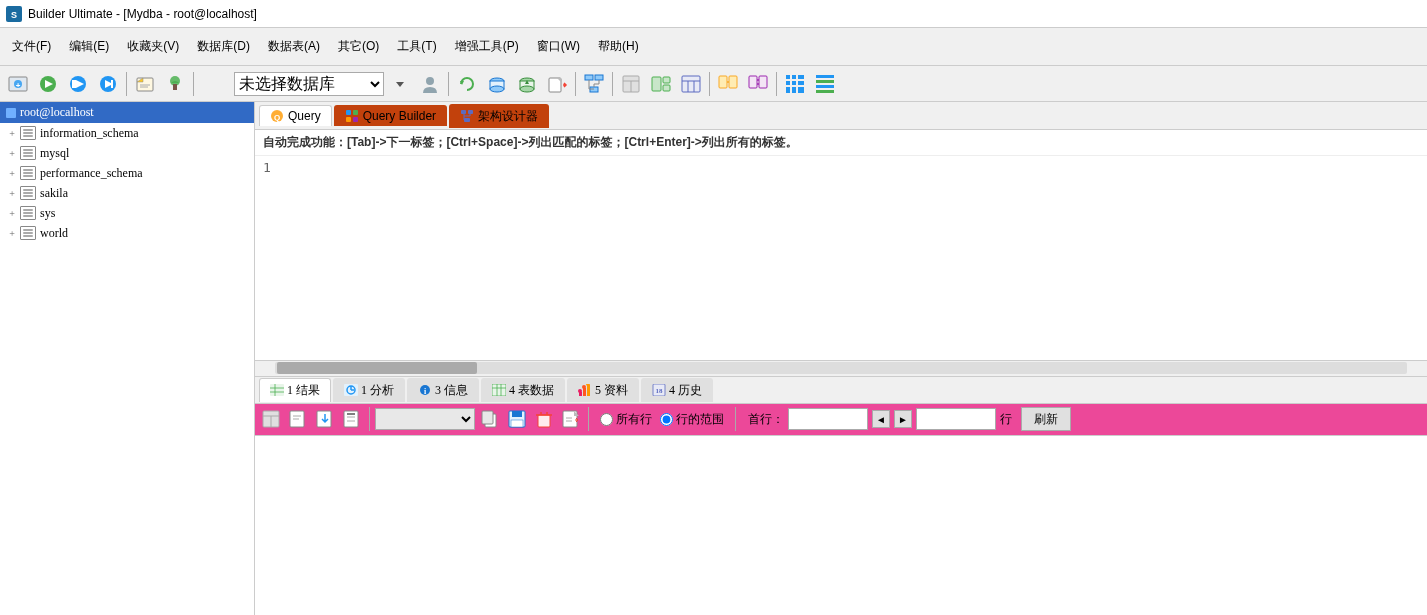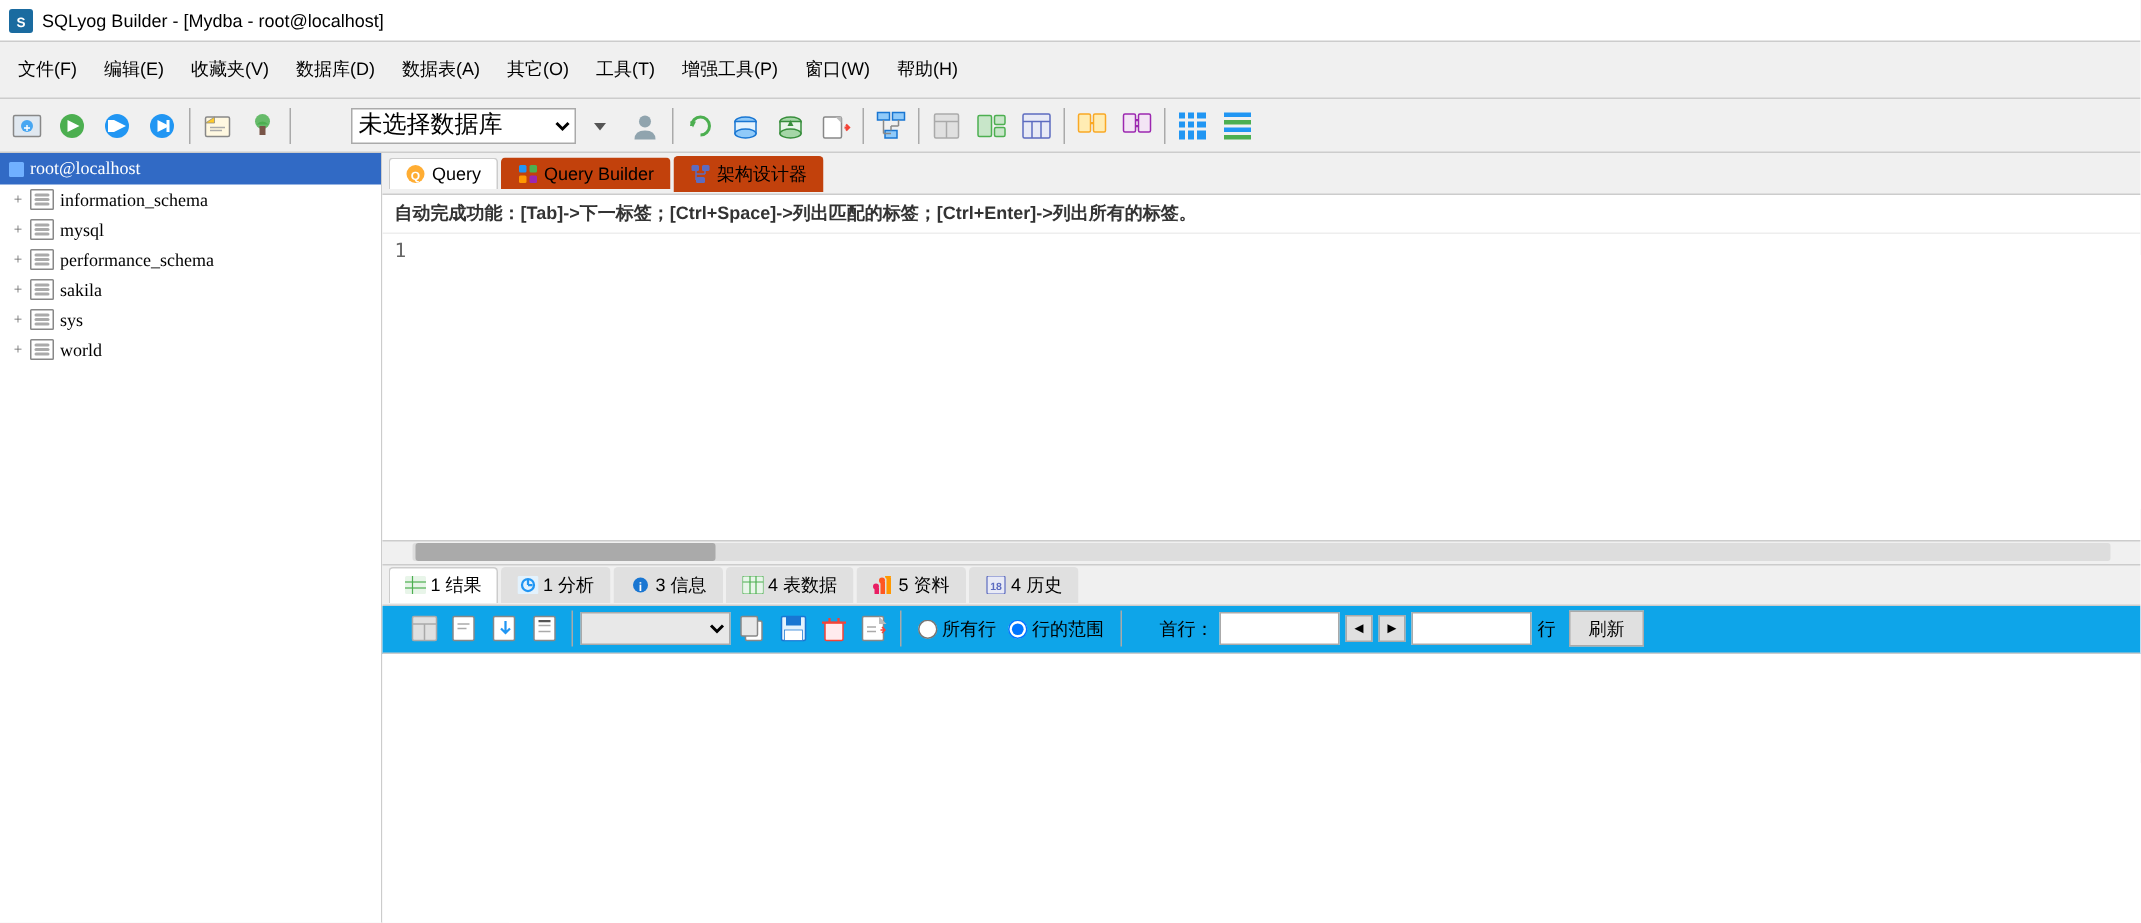--- a/index.html
+++ b/index.html
@@ -43,53 +43,53 @@
     
     #autocomplete-hint { padding: 4px 8px; font-size: 12px; color: #333; border-bottom: 1px solid #eee; background: white; font-weight: bold; }
     .line-number { color: #666; display: inline-block; width: 20px; user-select: none; }
     
     
     #h-scroll { height: 16px; background: #f0f0f0; border-top: 1px solid #ccc; display: flex; align-items: center; }
     .h-scroll-track { flex: 1; height: 12px; background: #ddd; margin: 2px 4px; border-radius: 2px; position: relative; }
     .h-scroll-thumb { width: 200px; height: 12px; background: #aaa; border-radius: 2px; position: absolute; left: 2px; }
     
     
-    #bottom-tabs { display: flex; align-items: center; border-top: 1px solid #ccc; border-bottom: 1px solid #ccc; background: #f0f0f0; height: 28px; padding: 0 4px; gap: 2px; }
+    #bottom-tabs { display: flex; align-items: center; border-top: 1px solid #ccc; border-bottom: 1px solid #ccc; background: #f0f0f0; height: 28px; padding: 0 4px; gap: 2px; font-family: Liberation Serif, serif; }
     .btab { display: flex; align-items: center; gap: 3px; padding: 3px 10px; font-size: 12px; cursor: pointer; border: 1px solid transparent; border-bottom: none; background: #e0e0e0; border-radius: 3px 3px 0 0; }
     .btab.active { background: white; border-color: #ccc; }
     .btab-icon { width: 14px; height: 14px; display: flex; align-items: center; justify-content: center; font-size: 10px; }
     
     
-    #bottom-toolbar { display: flex; align-items: center; background: #0ea5e9; border-bottom: 1px solid #ccc; height: 32px; padding: 0 16px; gap: 3px; }
+    #bottom-toolbar { display: flex; align-items: center; background: #ec4899; border-bottom: 1px solid #ccc; height: 32px; padding: 0 4px; gap: 3px; }
     .btoolbar-btn { width: 24px; height: 24px; background: transparent; border: 1px solid transparent; cursor: pointer; display: flex; align-items: center; justify-content: center; border-radius: 2px; font-size: 11px; }
     .btoolbar-select { height: 22px; width: 100px; border: 1px solid #aaa; background: #e8e8e8; font-size: 12px; }
     .radio-group { display: flex; align-items: center; gap: 8px; margin: 0 6px; font-size: 12px; }
     .radio-item { display: flex; align-items: center; gap: 3px; }
-    .first-row-group { display: flex; align-items: center; gap: 4px; margin-left: 20px; font-size: 12px; }
+    .first-row-group { display: flex; align-items: center; gap: 4px; margin-left: 7px; font-size: 12px; }
     .first-row-input { width: 80px; height: 22px; border: 1px solid #aaa; background: white; font-size: 12px; padding: 0 4px; }
     .nav-btn { width: 18px; height: 18px; background: #e0e0e0; border: 1px solid #aaa; cursor: pointer; display: flex; align-items: center; justify-content: center; font-size: 10px; }
     .refresh-btn { padding: 2px 12px; height: 24px; border: 1px solid #aaa; background: #e0e0e0; cursor: pointer; font-size: 12px; margin-left: 6px; }
     
     
     #bottom-result { flex: 1; background: white; }
 
     
     svg { display: block; }
   </style>
 </head>
 <body>
 
 <div id="title-bar">
   <div class="app-icon">
     <svg width="14" height="14" viewBox="0 0 14 14">
       <rect x="1" y="1" width="12" height="12" fill="#1a6ba0" rx="1"></rect>
       <text x="7" y="11" text-anchor="middle" fill="white" font-size="9" font-weight="bold">S</text>
     </svg>
   </div>
-  <span>SQLyog Builder - [Mydba - root@localhost]</span>
+  <span>Builder Ultimate - [Mydba - root@localhost]</span>
 </div>
 
 <div id="menu-bar">
   <div class="menu-item">文件(F)</div>
   <div class="menu-item">编辑(E)</div>
   <div class="menu-item">收藏夹(V)</div>
   <div class="menu-item">数据库(D)</div>
   <div class="menu-item">数据表(A)</div>
   <div class="menu-item">其它(O)</div>
   <div class="menu-item">工具(T)</div>

